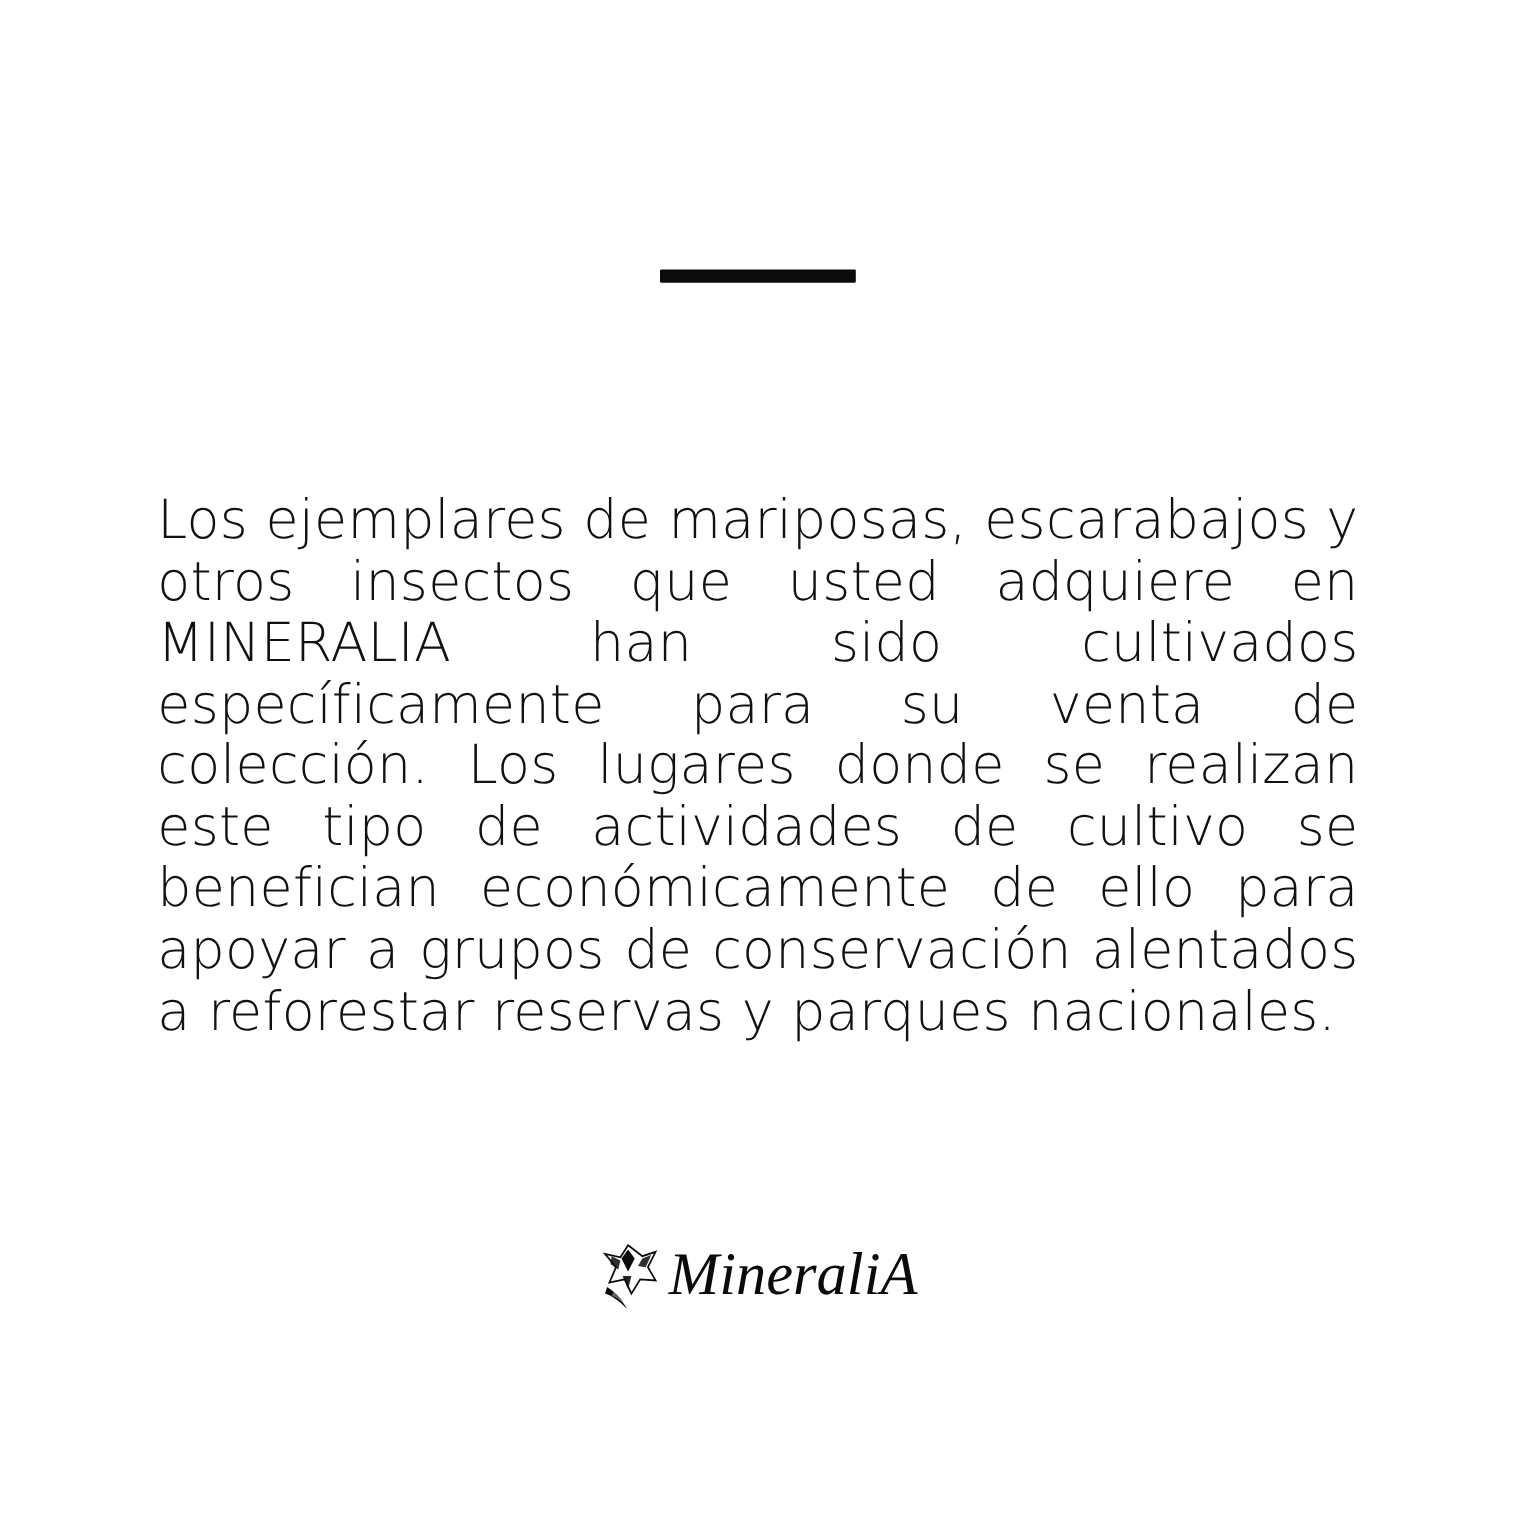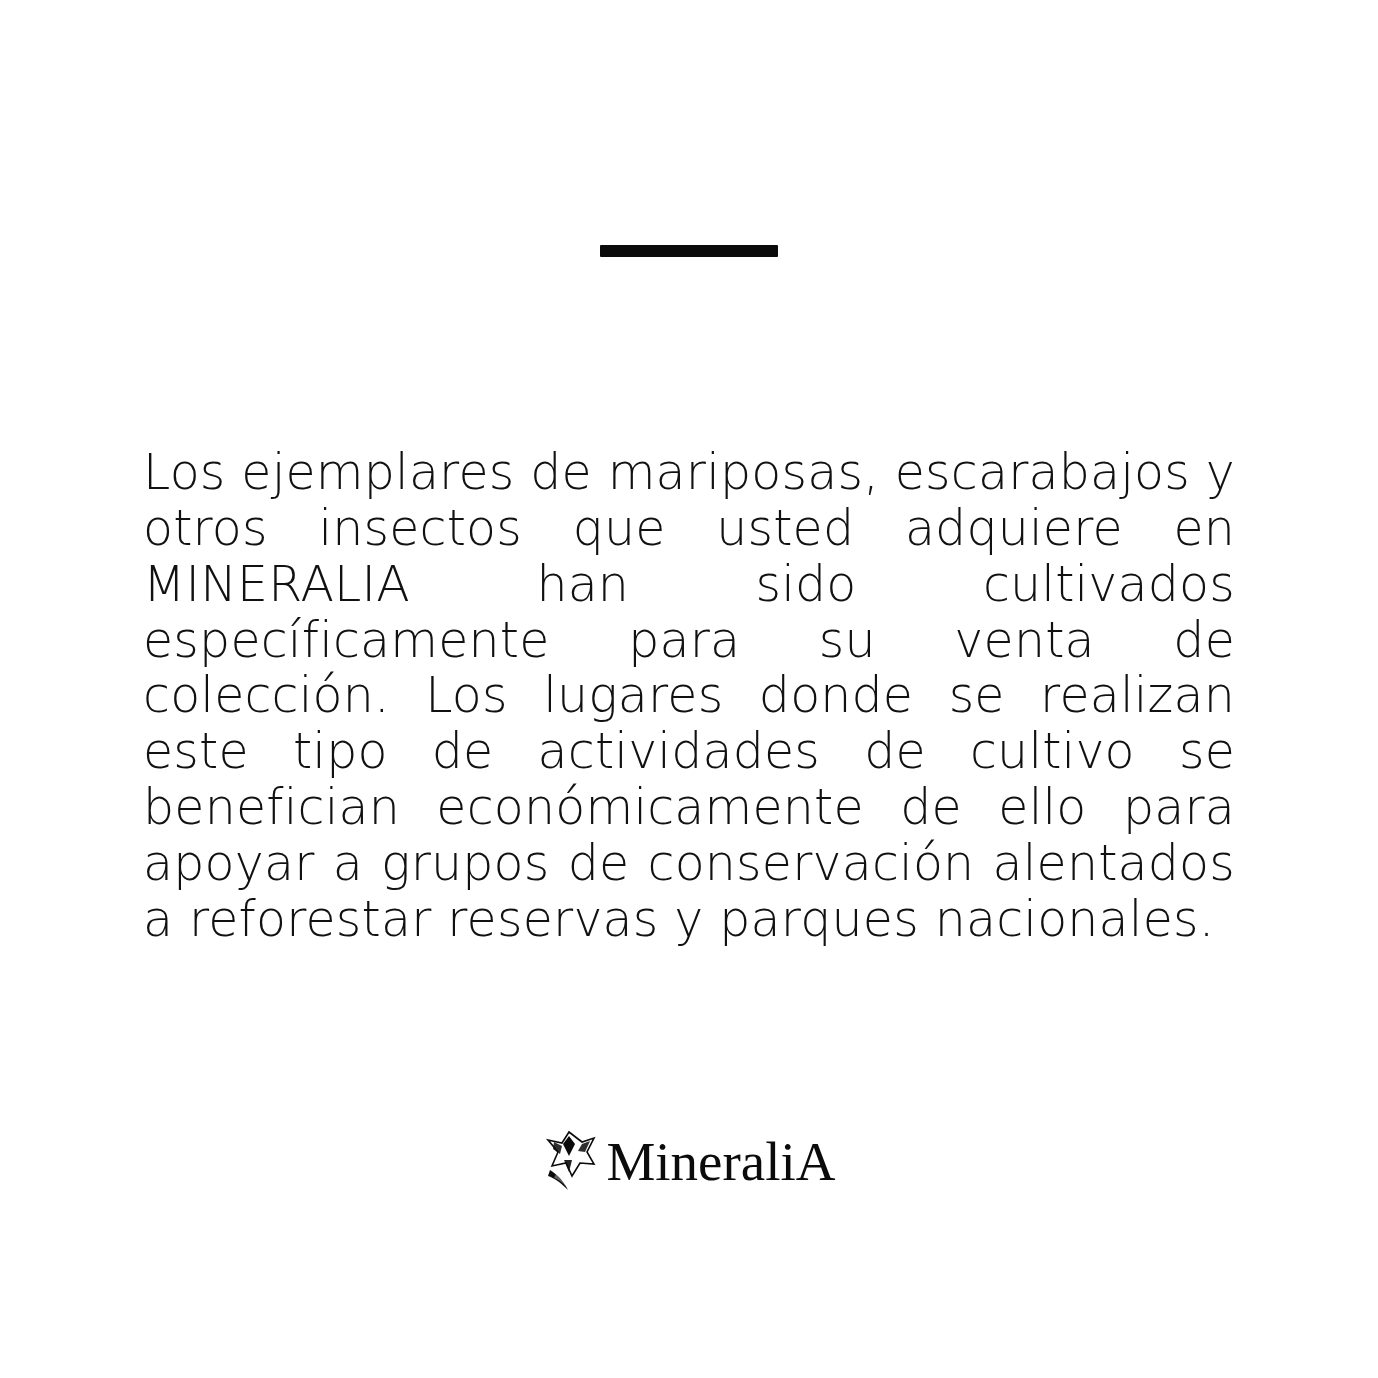--- a/index.html
+++ b/index.html
@@ -56,23 +56,23 @@
     text-align: left;
   }
 
   
   .brand {
     position: absolute;
     left: 0;
     right: 0;
     bottom: 160px;
     display: flex;
-    align-items: center;
     justify-content: center;
     gap: 10px;
+    font-style: italic;
   }
   .brand-mark {
     width: 54px;
     height: 62px;
     display: block;
   }
   .brand-name {
     font-family: "Liberation Serif", serif;
     font-size: 55px;
     line-height: 1;

